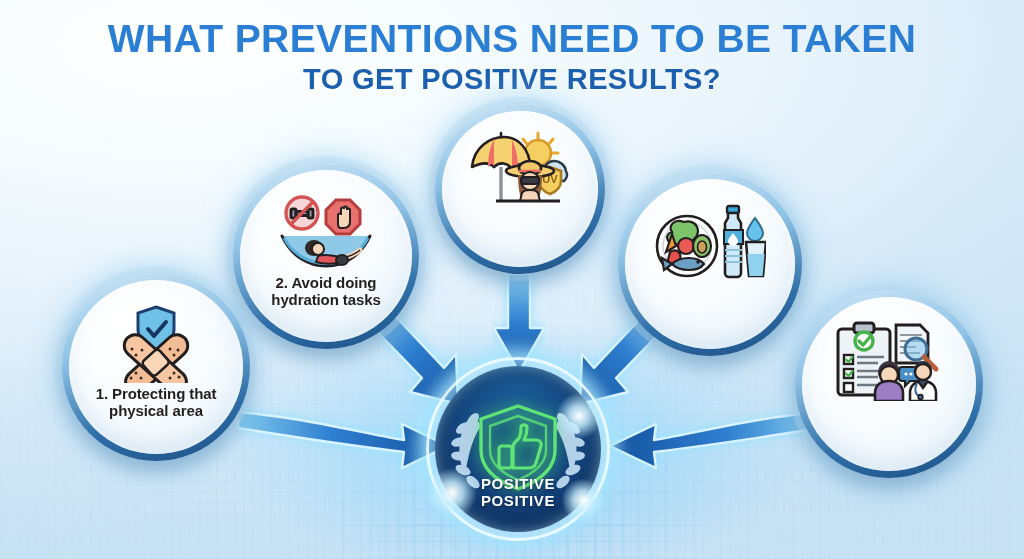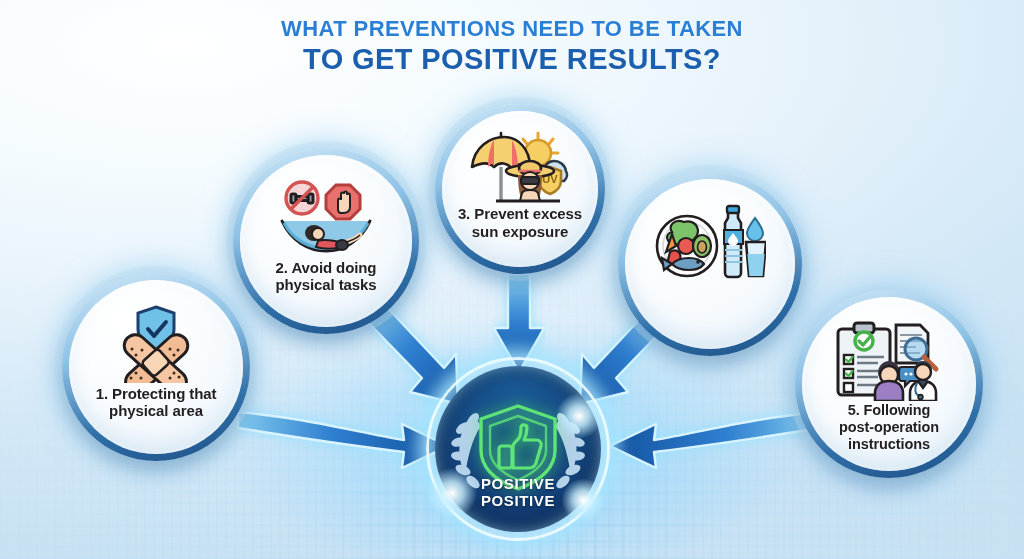--- a/index.html
+++ b/index.html
@@ -36,21 +36,21 @@
     position:absolute;left:50%;top:448px;transform:translate(-50%,-50%);
     width:820px;height:360px;pointer-events:none;
     background:radial-gradient(closest-side, rgba(150,225,255,.75) 0%, rgba(130,210,255,.35) 38%, rgba(180,230,255,0) 72%);
   }
 
   
   .title{
     position:absolute;left:0;top:16px;width:1024px;text-align:center;
     font-weight:bold;letter-spacing:.4px;line-height:1.18;
   }
-  .title .l1{display:block;font-size:22px;color:#2a7fd4;
+  .title .l1{display:block;font-size:39px;color:#2a7fd4;
     text-shadow:0 1px 0 rgba(255,255,255,.8);}
   .title .l2{display:block;font-size:29px;color:#1b5fae;
     text-shadow:0 1px 0 rgba(255,255,255,.8);}
 
   
   .node{position:absolute;border-radius:50%;}
   .node .ring{
     position:absolute;inset:0;border-radius:50%;
     background:linear-gradient(165deg,#cfe7f7 0%, #8dc2e6 38%, #2f6fa8 72%, #1d4f86 100%);
     box-shadow:0 10px 18px rgba(40,90,140,.30), 0 0 0 7px rgba(190,224,245,.45), 0 0 26px 10px rgba(150,205,240,.55);
@@ -204,21 +204,21 @@
           </g>
         </svg>
       </div>
       <div class="label">
         <span>1. Protecting that</span><br>
         <span>physical area</span>
       </div>
     </div>
   </div>
 
-  <div class="node" style="left:233px;top:148px;width:186px;height:186px;">
+  <div class="node" style="left:233px;top:163px;width:186px;height:186px;">
     <div class="ring"></div>
     <div class="face">
       <div class="art">
         <svg width="104" height="80" viewBox="0 0 104 80">
 
           <circle cx="28" cy="19" r="16" fill="#f6d6d6" stroke="#d45454" stroke-width="3.4"></circle>
           <g stroke="#231f20" stroke-width="3" fill="#9aa3ad">
             <rect x="17" y="15" width="5" height="9" rx="1.5"></rect>
             <rect x="34" y="15" width="5" height="9" rx="1.5"></rect>
             <rect x="22" y="17.5" width="12" height="4" rx="1"></rect>
@@ -236,21 +236,21 @@
             <circle cx="44" cy="55" r="6" fill="#f6d6b8" stroke="#231f20" stroke-width="2"></circle>
             <path d="M44 62 C50 60 62 62 70 64 L72 68 C60 70 48 70 42 68 Z" fill="#e2565e" stroke="#231f20" stroke-width="2"></path>
             <path d="M70 64 C76 62 82 60 86 56" fill="none" stroke="#f6d6b8" stroke-width="5" stroke-linecap="round"></path>
             <path d="M70 64 C76 62 82 60 86 56" fill="none" stroke="#231f20" stroke-width="1.6" fill-opacity="0"></path>
             <ellipse cx="68" cy="66" rx="6" ry="5" fill="#3a3a44" stroke="#231f20" stroke-width="2"></ellipse>
           </g>
         </svg>
       </div>
       <div class="label">
         <span>2. Avoid doing</span><br>
-        <span>physical tasks</span>
+        <span>hydration tasks</span>
       </div>
     </div>
   </div>
 
   <div class="node" style="left:435px;top:104px;width:170px;height:170px;">
     <div class="ring"></div>
     <div class="face">
       <div class="art">
         <svg width="104" height="76" viewBox="0 0 104 76">
 
@@ -276,24 +276,20 @@
 
           <ellipse cx="62" cy="40" rx="24" ry="6" fill="#f5d070" stroke="#231f20" stroke-width="2.6"></ellipse>
           <ellipse cx="62" cy="37" rx="11" ry="7" fill="#f0c86a" stroke="#231f20" stroke-width="2.6"></ellipse>
           <path d="M51 40 h22" stroke="#ef6e6a" stroke-width="2.4"></path>
           <path d="M50 44 C50 62 54 70 54 70 h16 c0 0 4 -8 4 -26 Z" fill="#8f5a3c"></path>
           <ellipse cx="62" cy="50" rx="9" ry="9" fill="#f6d6b8" stroke="#231f20" stroke-width="2"></ellipse>
           <rect x="53" y="46" width="18" height="7" rx="3" fill="#3a3a44" stroke="#231f20" stroke-width="2"></rect>
           <path d="M54 62 C56 58 68 58 70 62 l2 8 h-20 Z" fill="#f6d6b8" stroke="#231f20" stroke-width="2"></path>
           <line x1="28" y1="70" x2="92" y2="70" stroke="#231f20" stroke-width="3"></line>
         </svg>
-      </div>
-      <div class="label">
-        <span>3. Prevent excess</span><br>
-        <span>sun exposure</span>
       </div>
     </div>
   </div>
 
   <div class="node" style="left:618px;top:172px;width:184px;height:184px;">
     <div class="ring"></div>
     <div class="face">
       <div class="art">
         <svg width="112" height="80" viewBox="0 0 112 80">
 
@@ -377,25 +373,20 @@
             </g>
 
           <path d="M80 50 c0 -7 5 -10 9 -10 c4 0 9 3 9 10 c0 3 -3 5 -9 5 c-6 0 -9 -2 -9 -5 Z" fill="#2e3a4a"></path>
           <circle cx="89" cy="51" r="8" fill="#f6d6b8" stroke="#231f20" stroke-width="2.4"></circle>
           <path d="M76 80 v-8 c0 -8 6 -12 13 -12 c7 0 13 4 13 12 v8 Z" fill="#ffffff" stroke="#231f20" stroke-width="2.6"></path>
           <path d="M84 60 l5 7 l5 -7" fill="#3a4a5c" stroke="#231f20" stroke-width="2.2"></path>
           <path d="M83 62 c-3 6 -2 12 3 13" fill="none" stroke="#3f6e94" stroke-width="2.2"></path>
           <circle cx="86.5" cy="76" r="2.4" fill="#3f6e94" stroke="#231f20" stroke-width="1.6"></circle>
         </svg>
       </div>
-      <div class="label">
-        <span>5. Following</span><br>
-        <span>post-operation</span><br>
-        <span>instructions</span>
-      </div>
     </div>
   </div>
 
   <div class="hub" style="left:435px;top:366px;width:166px;height:166px;">
     <div class="halo"></div>
     <div class="disc">
       <div class="emblem">
         <svg width="150" height="104" viewBox="0 0 150 104">
 
           <g fill="#bcd9ef" opacity=".95">

